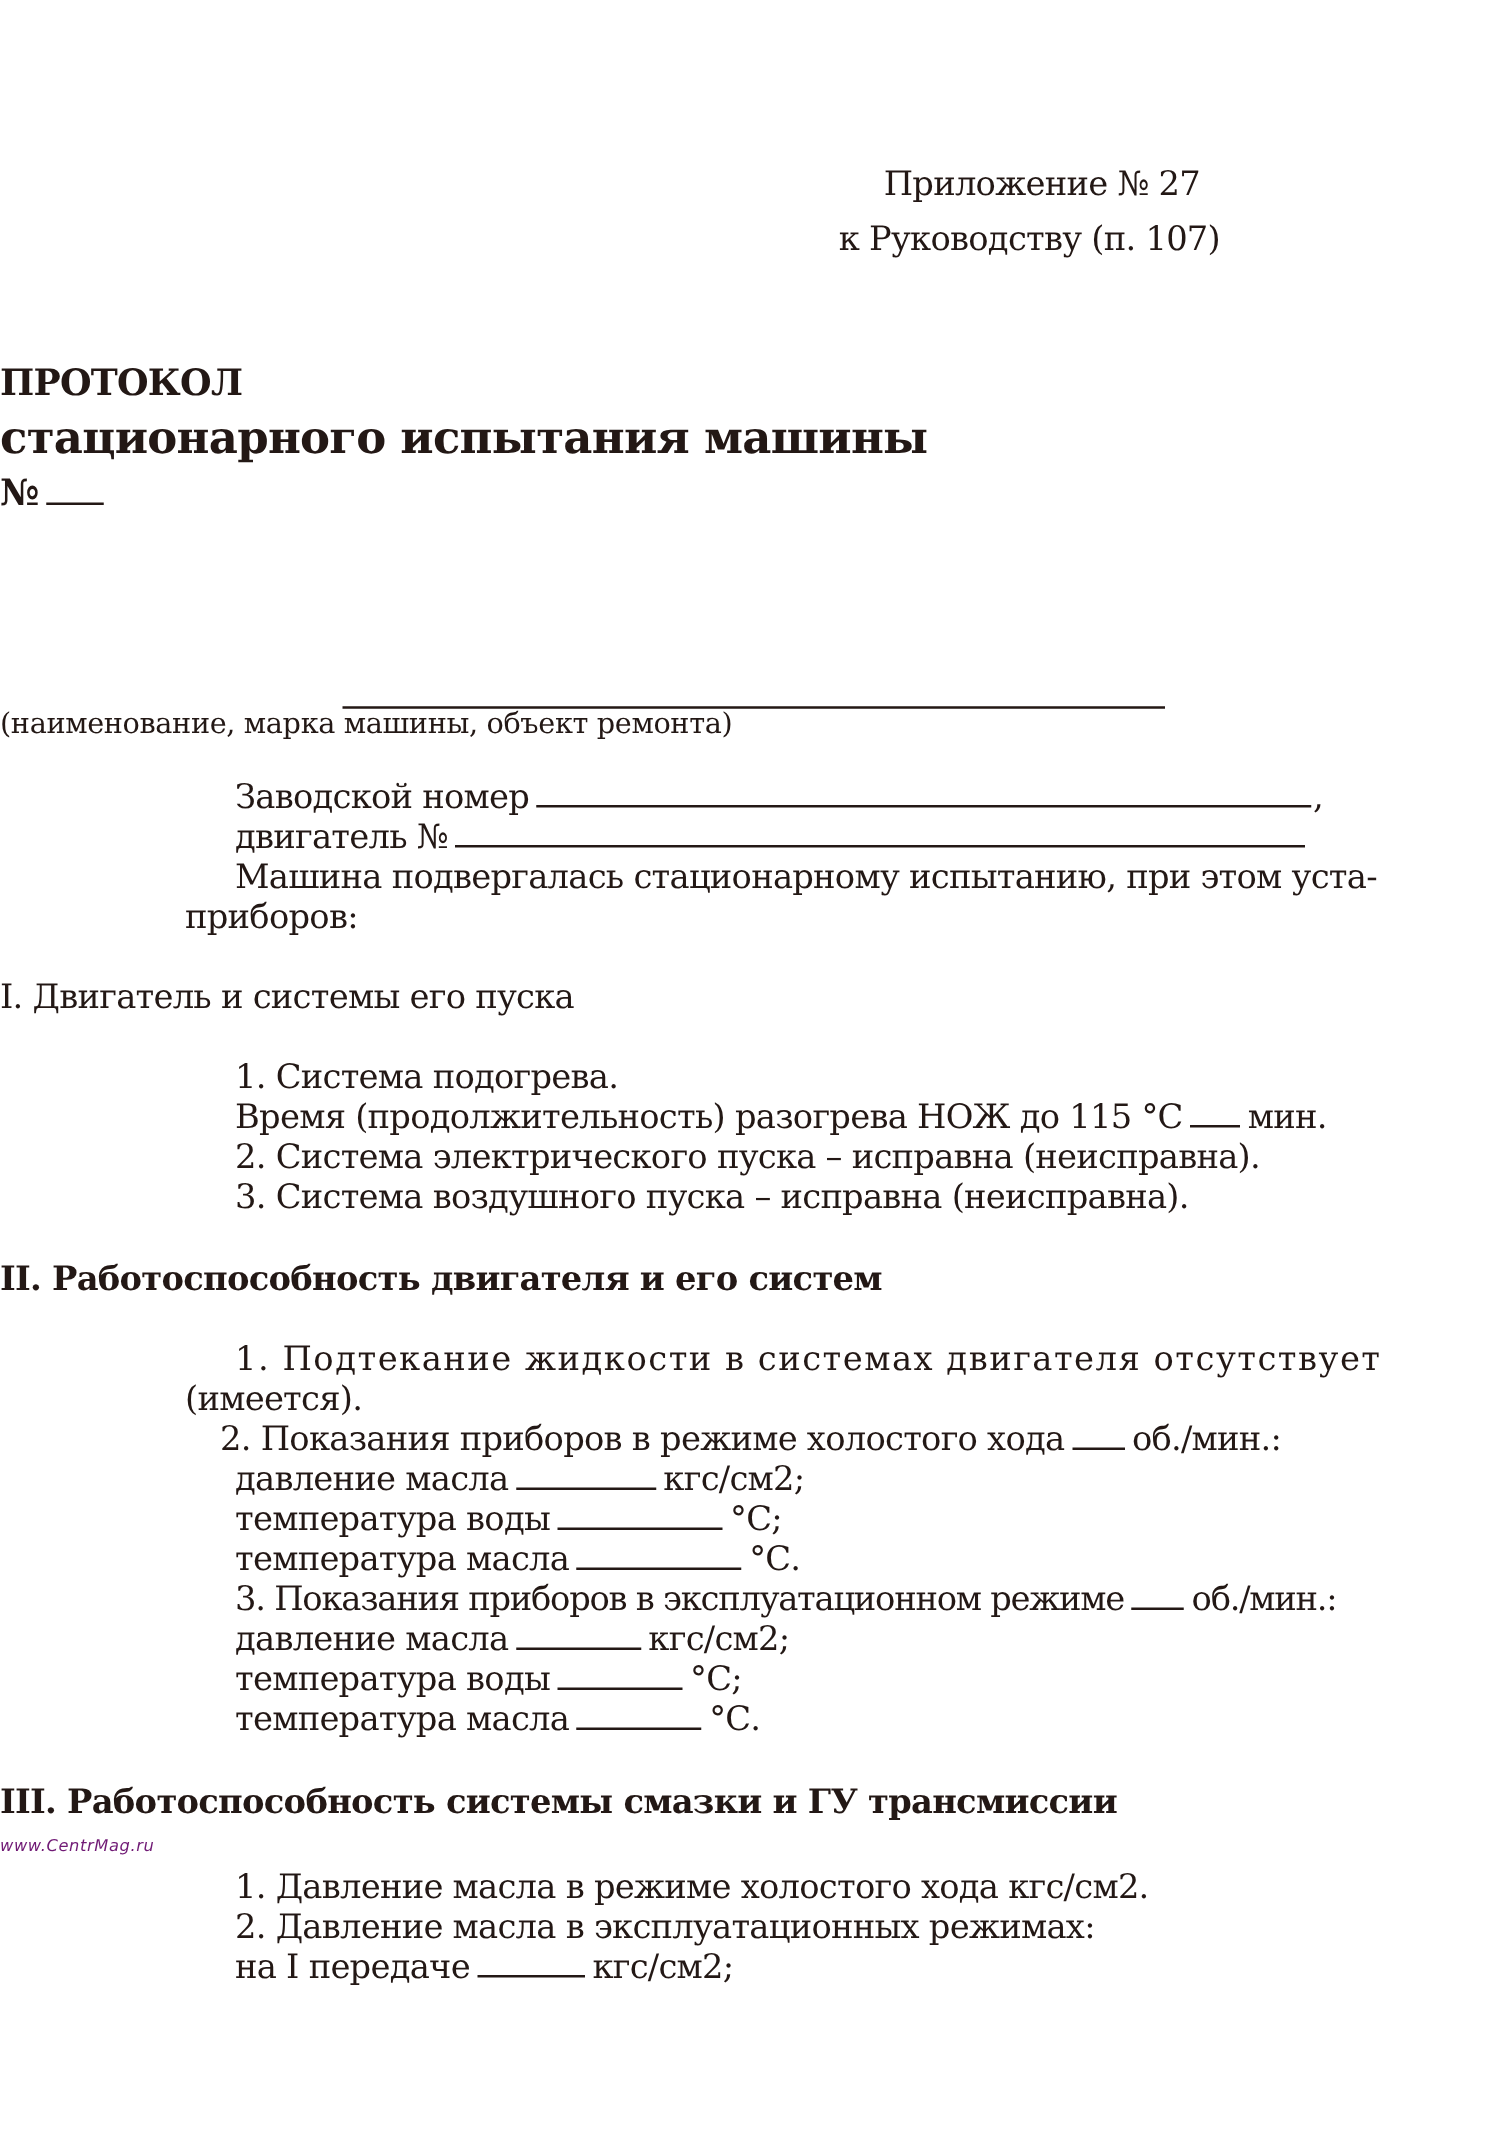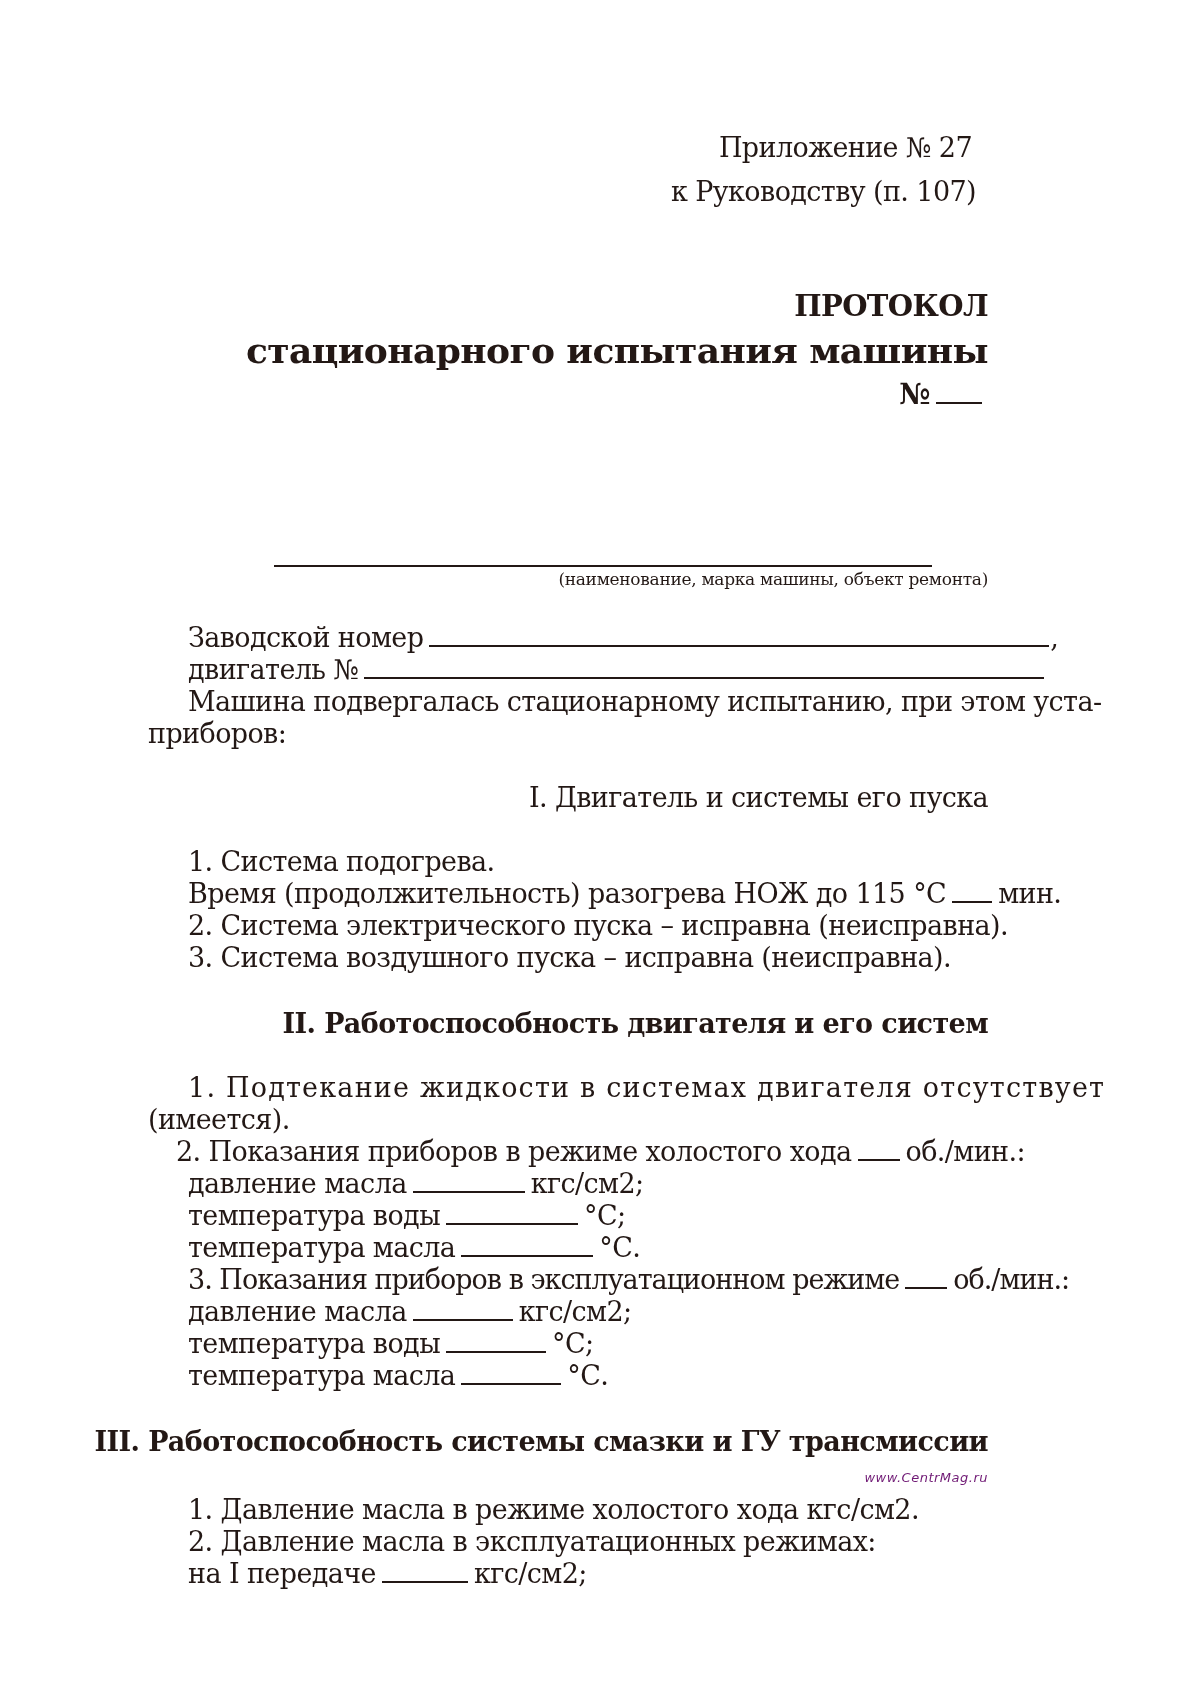--- a/index.html
+++ b/index.html
@@ -4,32 +4,32 @@
   <style>
     html, body { margin: 0; padding: 0; background: #ffffff; }
     body {
       width: 1200px; height: 1703px; position: relative; overflow: hidden;
       font-family: "DejaVu Serif", "Liberation Serif", serif;
       color: #231815;
     }
     .page { position: absolute; left: 0; top: 0; width: 1200px; height: 1703px; }
     .line { position: absolute; white-space: nowrap; font-size: 27px; line-height: 32px; letter-spacing: -0.6px; }
     .right { text-align: right; }
-    .center { text-align: right; left: 0; width: 988px; }
+    .center { text-align: left; left: 0; width: 988px; }
     .bold { font-weight: bold; }
     .blank { display: inline-block; border-bottom: 2px solid #231815; height: 0; vertical-align: baseline; margin: 0 6px; }
-    .caption { font-size: 17px; line-height: 20px; letter-spacing: -0.3px; }
+    .caption { font-size: 23px; line-height: 20px; letter-spacing: -0.3px; }
     .watermark { font-family: "DejaVu Sans", sans-serif; font-style: italic; color: #701a75; font-size: 13px; letter-spacing: 0.5px; }
   </style>
 </head>
 <body>
 
 <div class="page">
 
-  <div class="line right" style="right:228px; top:132px;">Приложение № 27</div>
+  <div class="line right" style="right:240px; top:132px;">Приложение № 27</div>
   <div class="line right" style="right:224px; top:176px;">к Руководству (п. 107)</div>
 
   <div class="line center bold" style="top:290px; font-size:29px;">ПРОТОКОЛ</div>
   <div class="line center bold" style="top:334px; font-size:36px;">стационарного испытания машины</div>
   <div class="line center bold" style="top:378px; font-size:29px;">
     <span>№</span><span class="blank" style="width:46px;"></span>
   </div>
 
 
   <div style="position:absolute; left:274px; top:565px; width:658px; border-bottom:2px solid #231815;"></div>

